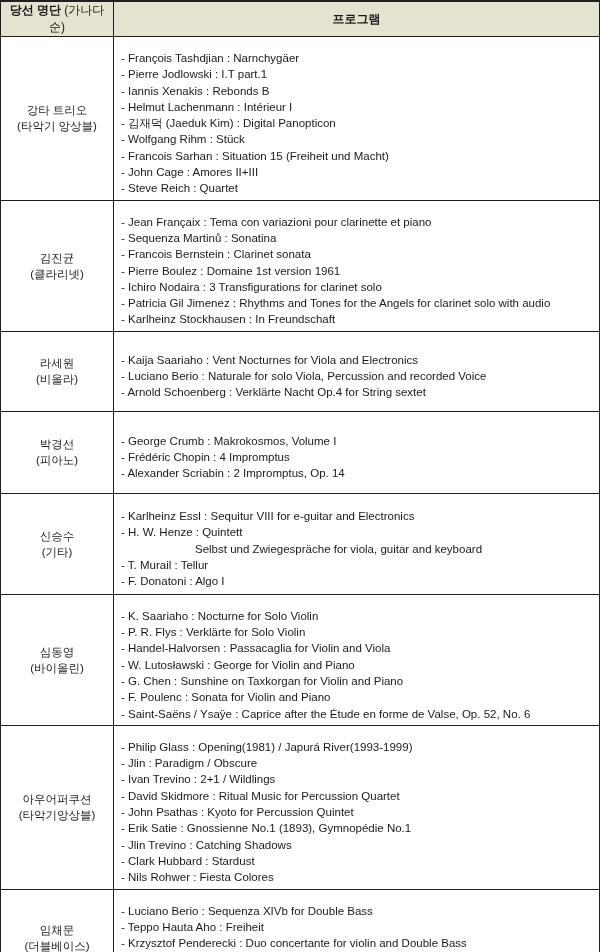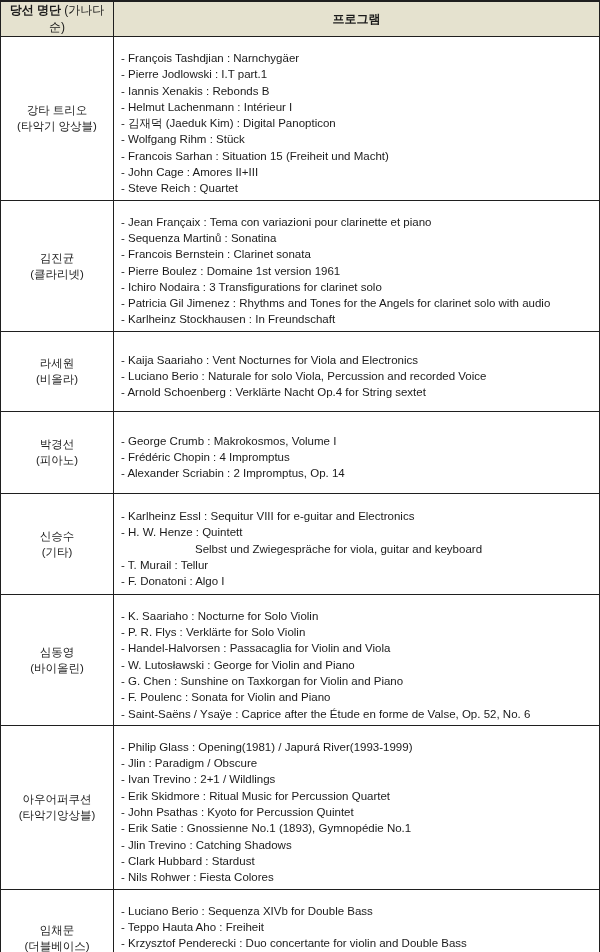--- a/index.html
+++ b/index.html
@@ -155,21 +155,21 @@
       </tr>
       <tr style="height: 154px;">
         <td class="name-cell">
           <div>아우어퍼쿠션</div>
           <div>(타악기앙상블)</div>
         </td>
         <td class="program-cell">
           <div class="program-line">- Philip Glass : Opening(1981) / Japurá River(1993-1999)</div>
           <div class="program-line">- Jlin : Paradigm / Obscure</div>
           <div class="program-line">- Ivan Trevino : 2+1 / Wildlings</div>
-          <div class="program-line">- Erik Skidmore : Ritual Music for Percussion Quartet</div>
+          <div class="program-line">- David Skidmore : Ritual Music for Percussion Quartet</div>
           <div class="program-line">- John Psathas : Kyoto for Percussion Quintet</div>
           <div class="program-line">- Erik Satie : Gnossienne No.1 (1893), Gymnopédie No.1</div>
           <div class="program-line">- Jlin Trevino : Catching Shadows</div>
           <div class="program-line">- Clark Hubbard : Stardust</div>
           <div class="program-line">- Nils Rohwer : Fiesta Colores</div>
         </td>
       </tr>
       <tr style="height: 96px;">
         <td class="name-cell">
           <div>임채문</div>

